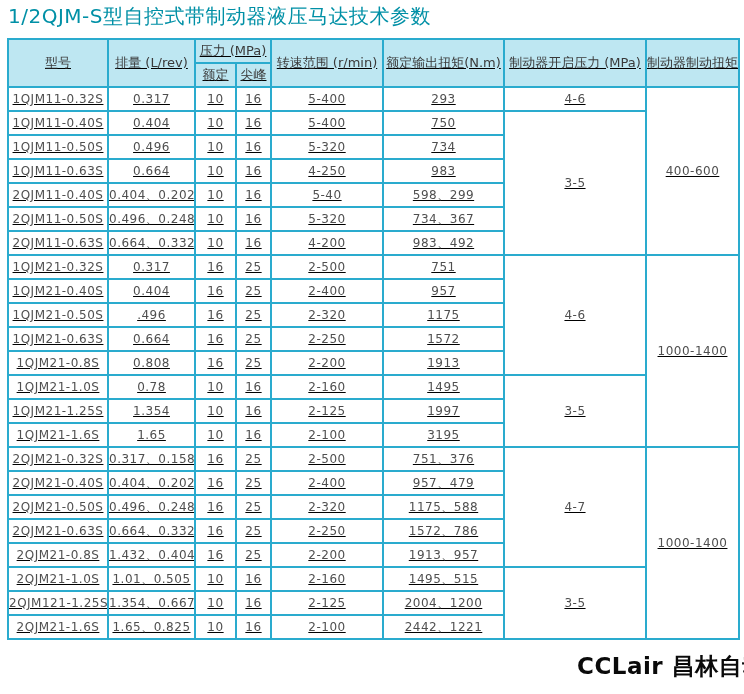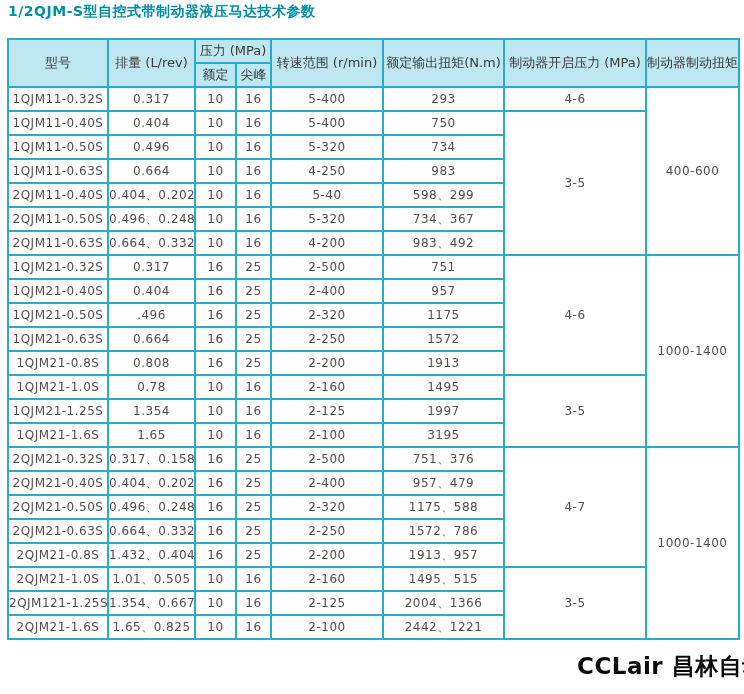--- a/index.html
+++ b/index.html
@@ -16,32 +16,33 @@
     width: 744px;
     height: 694px;
     position: relative;
     font-family: "DejaVu Sans", "Liberation Sans", sans-serif;
     overflow: hidden;
   }
   .page-title {
     position: absolute;
     left: 8px;
     top: 3px;
-    font-size: 14px;
-    font-weight: bold;
+    font-size: 20px;
+    font-weight: normal;
     color: var(--title-color);
     letter-spacing: 0.5px;
   }
   table.spec-table {
     position: absolute;
     left: 7px;
     top: 38px;
     width: 731px;
     border-collapse: collapse;
     table-layout: fixed;
+    text-decoration: underline;
   }
   .spec-table th, .spec-table td {
     border: 2px solid var(--border-color);
     text-align: center;
     vertical-align: middle;
     overflow: hidden;
     white-space: nowrap;
   }
   .spec-table th {
     background: var(--header-bg);
@@ -276,21 +277,21 @@
         <td>2-160</td>
         <td>1495、515</td>
         <td rowspan="3">3-5</td>
       </tr>
       <tr>
         <td>2QJM121-1.25S</td>
         <td>1.354、0.667</td>
         <td>10</td>
         <td>16</td>
         <td>2-125</td>
-        <td>2004、1366</td>
+        <td>2004、1200</td>
       </tr>
       <tr>
         <td>2QJM21-1.6S</td>
         <td>1.65、0.825</td>
         <td>10</td>
         <td>16</td>
         <td>2-100</td>
         <td>2442、1221</td>
       </tr>
     </tbody>

